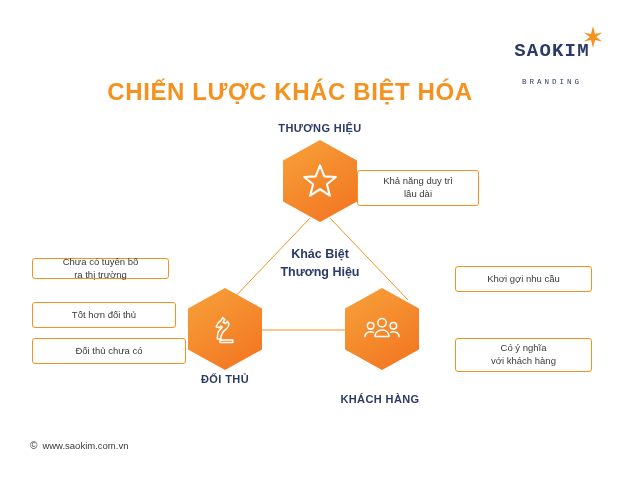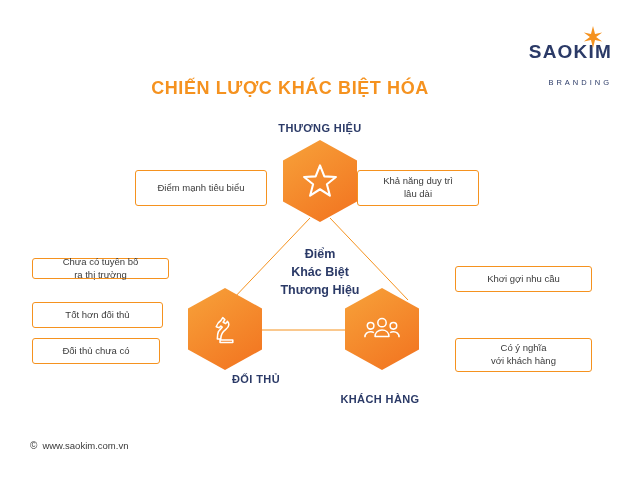--- a/index.html
+++ b/index.html
@@ -18,22 +18,23 @@
     position: absolute;
     left: 0; top: 0;
     width: 640px; height: 479px;
   }
 
   
   .logo {
     position: absolute;
     right: 28px;
     top: 42px;
-    text-align: right;
+    text-align: center;
     width: 120px;
+    font-family: Liberation Mono, monospace;
   }
   .logo-word {
     font-size: 19px;
     font-weight: bold;
     color: #2b3a67;
     letter-spacing: 1.2px;
     line-height: 1;
   }
   .logo-sub {
     font-size: 7.5px;
@@ -49,38 +50,38 @@
     height: 22px;
   }
 
   
   .title {
     position: absolute;
     left: 0;
     top: 78px;
     width: 580px;
     text-align: center;
-    font-size: 18px;
+    font-size: 24px;
     font-weight: bold;
     color: #f5921f;
     letter-spacing: 0.6px;
   }
 
   
   .node-label {
     position: absolute;
     font-size: 11px;
     font-weight: bold;
     color: #2b3a67;
     letter-spacing: 0.4px;
     text-align: center;
     white-space: nowrap;
   }
   #label-top    { left: 240px; top: 122px; width: 160px; }
-  #label-left   { left: 170px; top: 373px; width: 110px; text-align: right; }
+  #label-left   { left: 170px; top: 373px; width: 110px; }
   #label-right  { left: 310px; top: 373px; width: 140px; margin-top: 20px; }
 
   
   .hex {
     position: absolute;
     width: 74px;
     height: 82px;
     background: linear-gradient(145deg, #f7a23a 0%, #f2721f 100%);
     -webkit-clip-path: polygon(50% 0%, 100% 25%, 100% 75%, 50% 100%, 0% 75%, 0% 25%);
     clip-path: polygon(50% 0%, 100% 25%, 100% 75%, 50% 100%, 0% 75%, 0% 25%);
@@ -128,22 +129,22 @@
     justify-content: center;
     text-align: center;
     padding: 3px 6px;
     box-sizing: border-box;
   }
 
   #box-top-left   { left: 135px; top: 170px; width: 132px; height: 36px; }
   #box-top-right  { left: 357px; top: 170px; width: 122px; height: 36px; }
 
   #box-left-1 { left: 32px;  top: 258px; width: 137px; height: 21px; }
-  #box-left-2 { left: 32px;  top: 302px; width: 131px; height: 26px; }
-  #box-left-3 { left: 32px;  top: 338px; width: 128px; height: 26px; }
+  #box-left-2 { left: 32px;  top: 302px; width: 144px; height: 26px; }
+  #box-left-3 { left: 32px;  top: 338px; width: 154px; height: 26px; }
 
   #box-right-1 { left: 455px; top: 266px; width: 137px; height: 26px; text-align: center; }
   #box-right-2 { left: 455px; top: 302px; width: 137px; height: 26px; }
   #box-right-3 { left: 455px; top: 338px; width: 137px; height: 34px; }
 
   
   .footer {
     position: absolute;
     left: 30px;
     bottom: 28px;
@@ -199,26 +200,24 @@
       <path d="M9.5 18 c0-3.2 2.4-5.2 5.5-5.2 s5.5 2 5.5 5.2 z" fill="none" stroke="#ffffff" stroke-width="1.2" stroke-linejoin="round"></path>
       <circle cx="6" cy="9.5" r="2.6" fill="none" stroke="#ffffff" stroke-width="1.2"></circle>
       <path d="M1.5 18.5 c0-2.7 2-4.4 4.5-4.4 1 0 1.9 .25 2.6 .7" fill="none" stroke="#ffffff" stroke-width="1.2" stroke-linejoin="round"></path>
       <circle cx="24" cy="9.5" r="2.6" fill="none" stroke="#ffffff" stroke-width="1.2"></circle>
       <path d="M28.5 18.5 c0-2.7-2-4.4-4.5-4.4 -1 0-1.9 .25-2.6 .7" fill="none" stroke="#ffffff" stroke-width="1.2" stroke-linejoin="round"></path>
     </svg>
   </div>
   <div class="node-label" id="label-right">KHÁCH HÀNG</div>
 
   <div class="center-text">
-    <div>Điểm</div>
     <div>Khác Biệt</div>
     <div>Thương Hiệu</div>
   </div>
 
-  <div class="box" id="box-top-left">Điểm mạnh tiêu biểu</div>
   <div class="box" id="box-top-right">Khả năng duy trì<br>lâu dài</div>
 
   <div class="box" id="box-left-1">Chưa có tuyên bố<br>ra thị trường</div>
   <div class="box" id="box-left-2">Tốt hơn đối thủ</div>
   <div class="box" id="box-left-3">Đối thủ chưa có</div>
 
   <div class="box" id="box-right-1">Khơi gợi nhu cầu</div>
   <div class="box" id="box-right-3">Có ý nghĩa<br>với khách hàng</div>
 
   <div class="footer">

